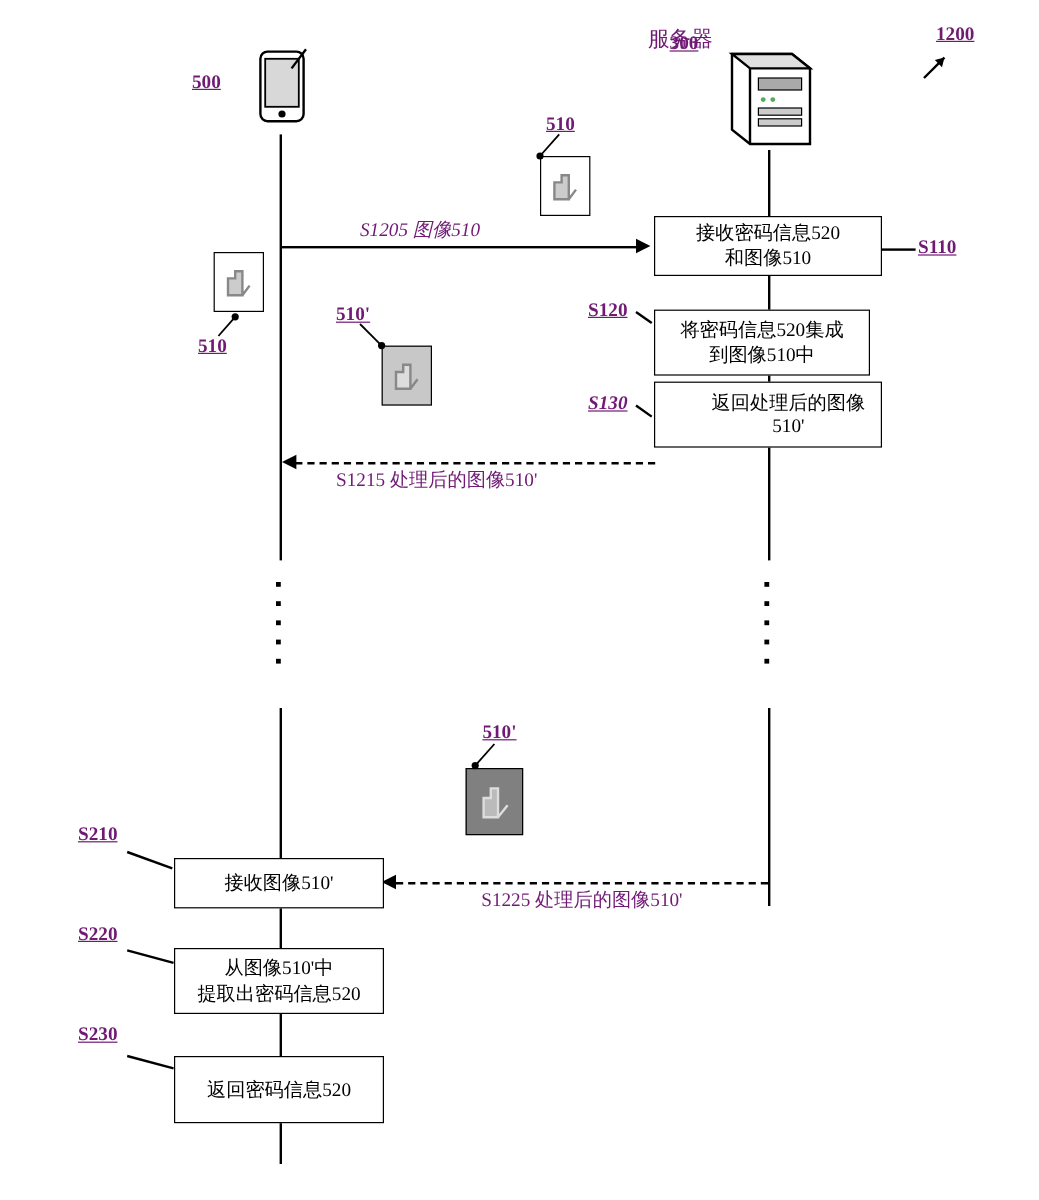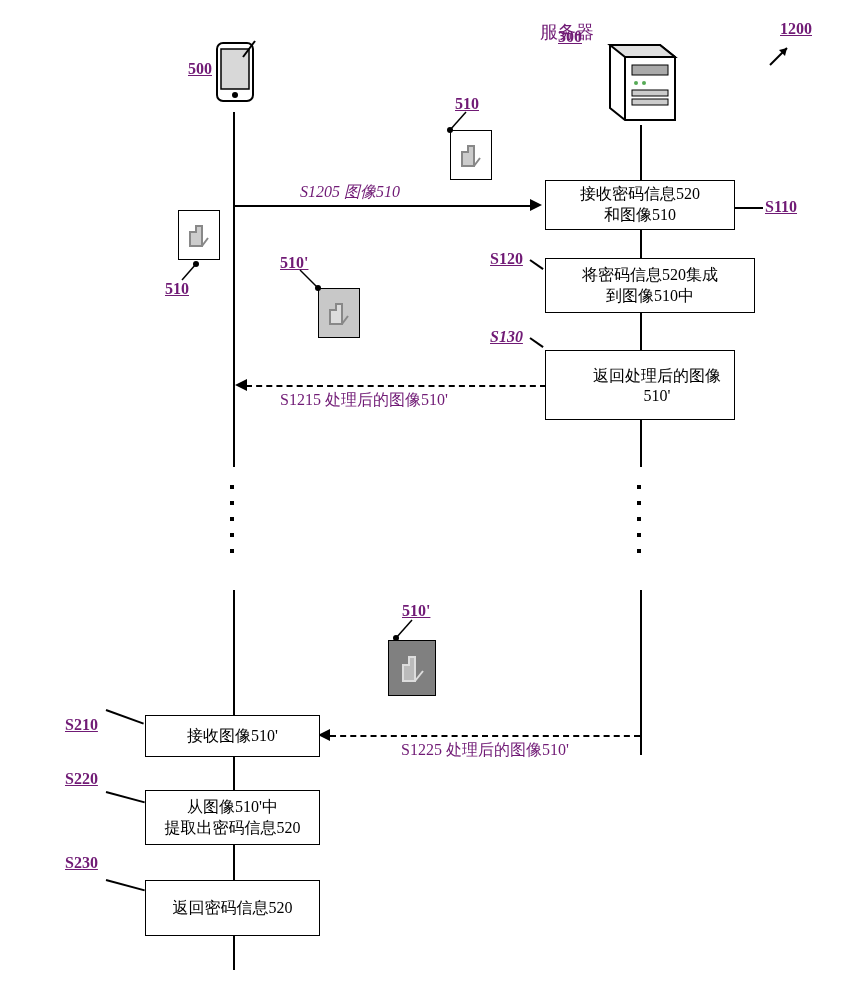--- a/index.html
+++ b/index.html
@@ -89,21 +89,21 @@
   <line x1="5" y1="25" x2="22" y2="8" stroke="#000" stroke-width="2"></line>
   <polygon points="22,8 14,10 20,16" fill="#000"></polygon>
 </svg>
 
 <svg style="position:absolute; left:205px; top:35px; width:60px; height:75px;">
   <rect x="12" y="8" rx="6" ry="6" width="36" height="58" fill="#fff" stroke="#000" stroke-width="2"></rect>
   <rect x="16" y="14" width="28" height="40" fill="#d8d8d8" stroke="#000" stroke-width="1.5"></rect>
   <circle cx="30" cy="60" r="3" fill="#000"></circle>
   <line x1="38" y1="22" x2="50" y2="6" stroke="#000" stroke-width="2"></line>
 </svg>
-<div class="label bold underline" style="left:160px; top:60px;margin-left:28px;">500</div>
+<div class="label bold underline" style="left:160px; top:60px;">500</div>
 
 <div class="label" style="left:540px; top:20px; font-size:18px;">服务器</div>
 <div class="label bold underline" style="left:558px; top:28px;">300</div>
 <svg style="position:absolute; left:600px; top:25px; width:90px; height:100px;">
   <path d="M10 20 L60 20 L75 32 L75 95 L25 95 L10 83 Z" fill="#fff" stroke="#000" stroke-width="2"></path>
   <path d="M60 20 L75 32 L25 32 L10 20 Z" fill="#e0e0e0" stroke="#000" stroke-width="2"></path>
   <path d="M25 32 L25 95" stroke="#000" stroke-width="2"></path>
   <rect x="32" y="40" width="36" height="10" fill="#aaa" stroke="#000"></rect>
   <circle cx="36" cy="58" r="2" fill="#5a5"></circle>
   <circle cx="44" cy="58" r="2" fill="#5a5"></circle>
@@ -157,28 +157,28 @@
   <circle cx="18" cy="6" r="3" fill="#000"></circle>
 </svg>
 
 <div class="box" style="left:545px; top:180px; width:190px; height:50px;">
   <span>接收密码信息520</span>
   <span>和图像510</span>
 </div>
 <div class="label bold underline" style="left:765px; top:198px;">S110</div>
 <div style="position:absolute; left:735px; top:207px; width:28px; height:2px; background:#000;"></div>
 
-<div class="box" style="left:545px; top:258px; width:210px; height:55px;">
+<div class="box" style="left:545px; top:258px; width:180px; height:55px;">
   <span>将密码信息520集成</span>
   <span>到图像510中</span>
 </div>
 <div class="label bold underline" style="left:490px; top:250px;">S120</div>
 <div style="position:absolute; left:530px; top:259px; width:16px; height:2px; background:#000; transform:rotate(35deg); transform-origin:left;"></div>
 
-<div class="box" style="left:545px; top:350px; width:190px; height:70px;padding-left:40px;">
+<div class="box" style="left:545px; top:318px; width:190px; height:55px;padding-left:40px;">
   <span>返回处理后的图像</span>
   <span>510'</span>
 </div>
 <div class="label bold underline" style="left:490px; top:328px;font-style:italic;">S130</div>
 <div style="position:absolute; left:530px; top:337px; width:16px; height:2px; background:#000; transform:rotate(35deg); transform-origin:left;"></div>
 
 <div class="img-frame light-bg" style="left:318px; top:288px; width:42px; height:50px;">
   <svg width="30" height="34">
       <path d="M6 28 L6 14 L12 14 L12 8 L18 8 L18 28 Z M18 28 L24 20" stroke="#888" stroke-width="2" fill="#ddd"></path>
     </svg>
@@ -204,21 +204,21 @@
   <circle cx="8" cy="22" r="3" fill="#000"></circle>
 </svg>
 
 <div class="dash-line" style="left:330px; top:735px; width:310px;"></div>
 <div class="arrowhead-left" style="left:318px; top:729px;"></div>
 <div class="label" style="left:401px; top:740px;">S1225 处理后的图像510'</div>
 
 <div class="box" style="left:145px; top:715px; width:175px; height:42px;">
   <span>接收图像510'</span>
 </div>
-<div class="label bold underline" style="left:65px; top:716px;">S210</div>
+<div class="label bold underline" style="left:65px; top:687px;">S210</div>
 <div style="position:absolute; left:106px; top:709px; width:40px; height:2px; background:#000; transform:rotate(20deg); transform-origin:left;"></div>
 
 <div class="box" style="left:145px; top:790px; width:175px; height:55px;">
   <span>从图像510'中</span>
   <span>提取出密码信息520</span>
 </div>
 <div class="label bold underline" style="left:65px; top:770px;">S220</div>
 <div style="position:absolute; left:106px; top:791px; width:40px; height:2px; background:#000; transform:rotate(15deg); transform-origin:left;"></div>
 
 <div class="box" style="left:145px; top:880px; width:175px; height:56px;">

